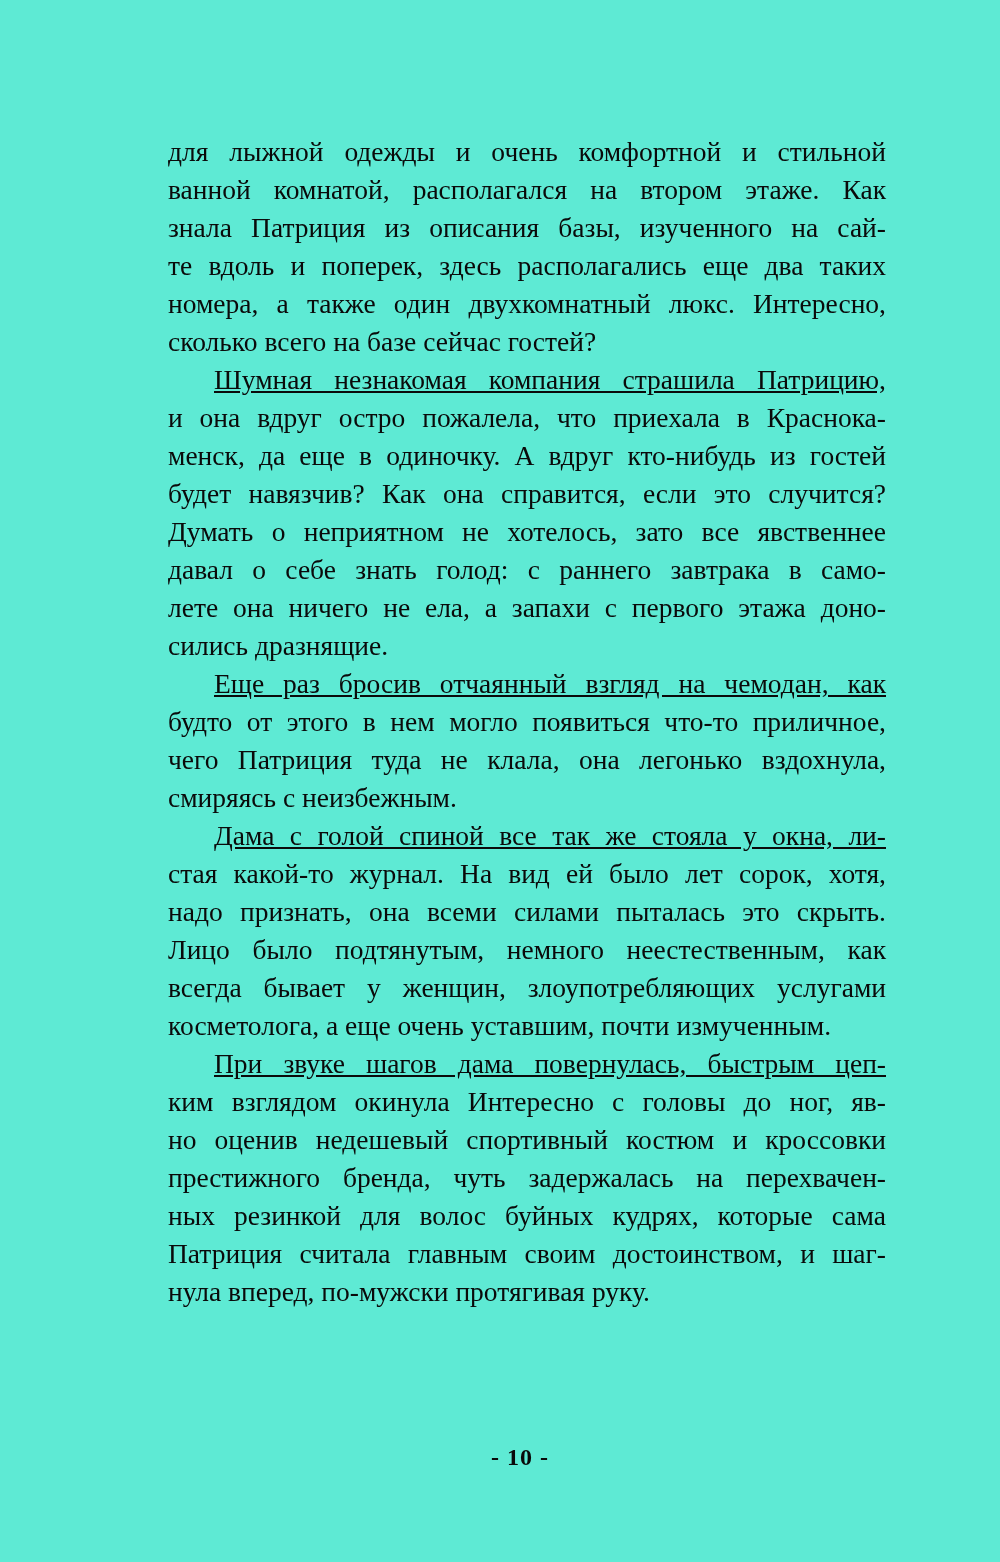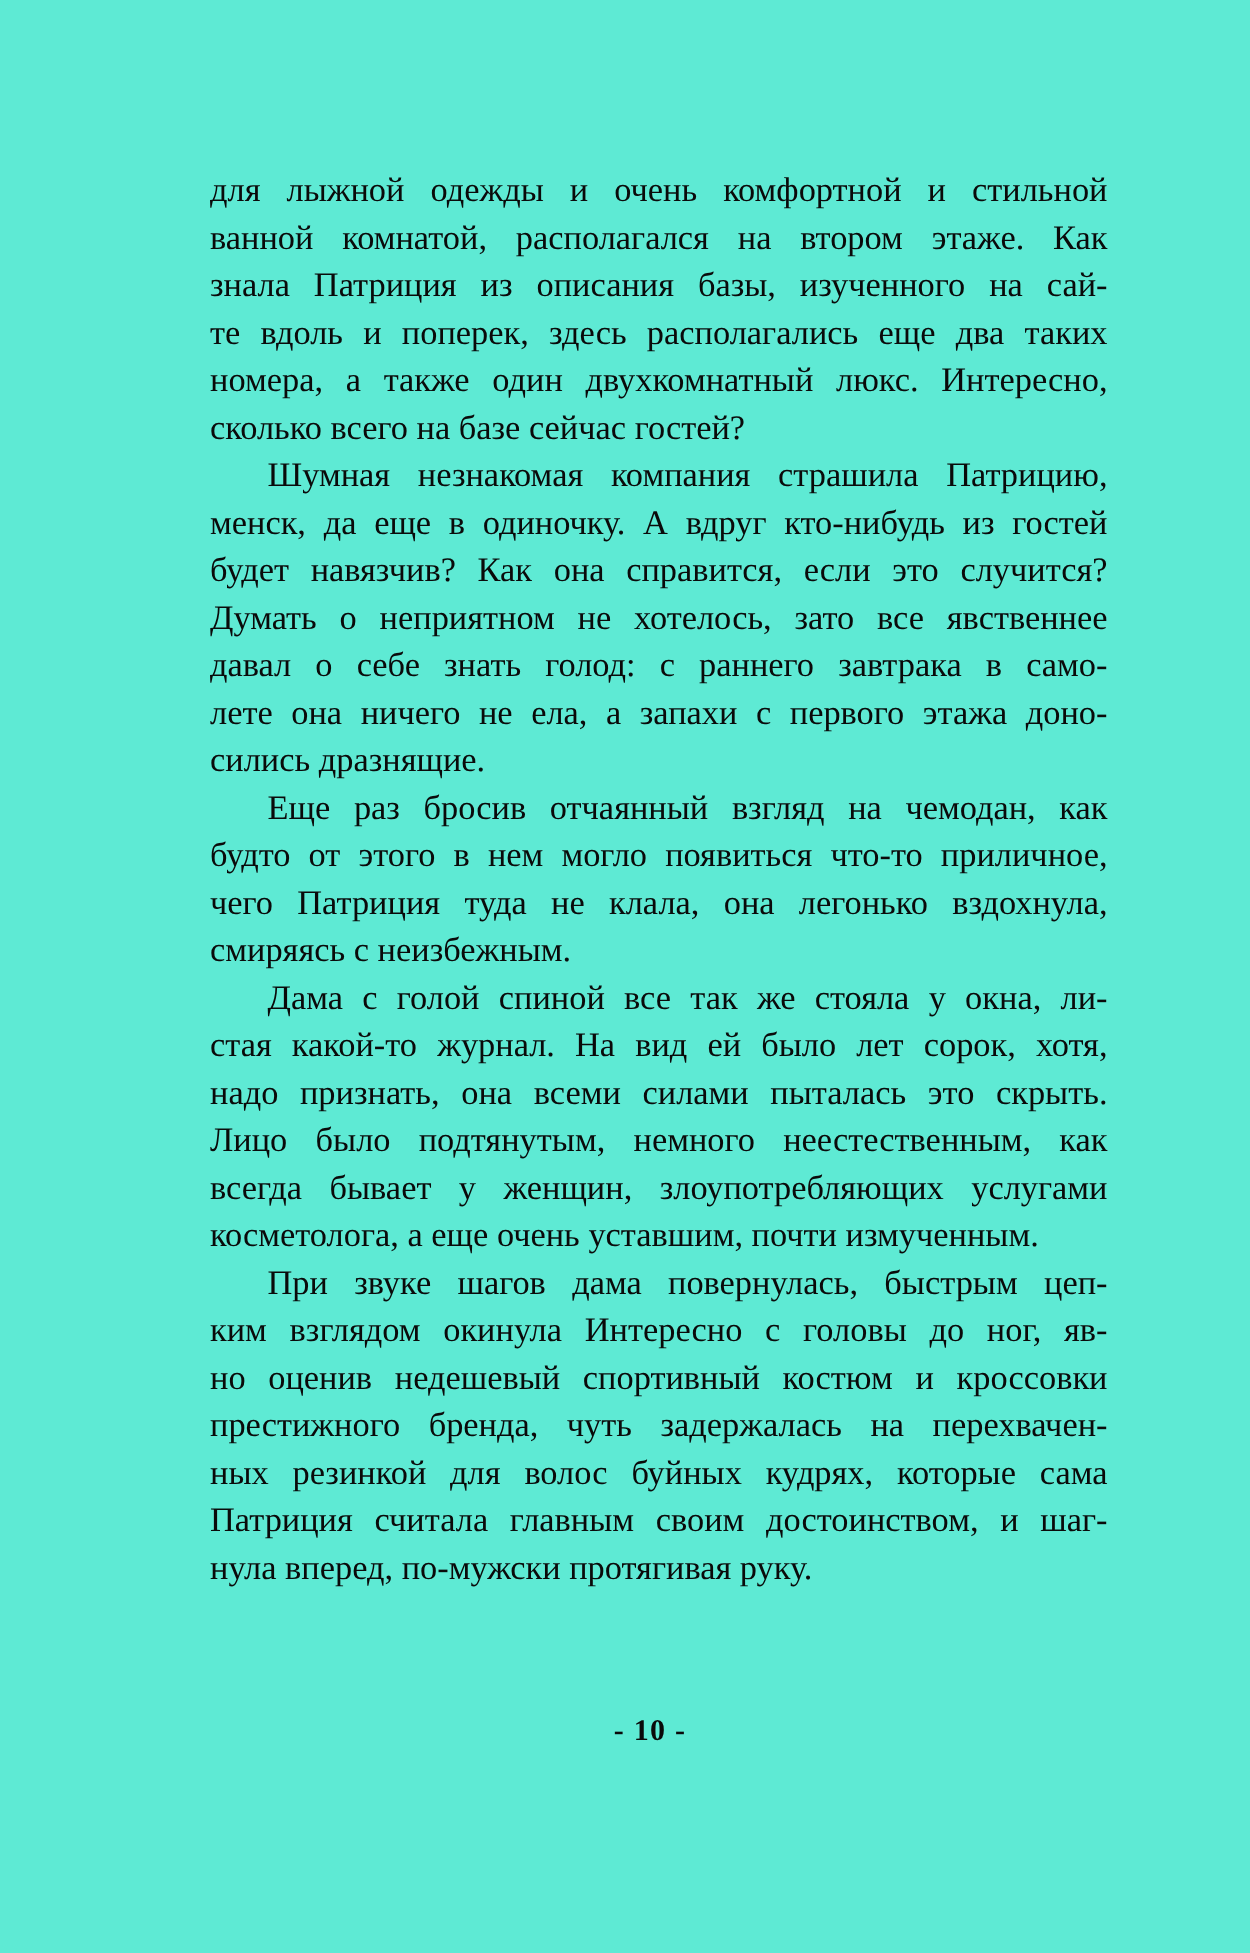--- a/index.html
+++ b/index.html
@@ -38,26 +38,27 @@
     text-align-last: justify;
     white-space: nowrap;
     overflow: visible;
   }
   .line.last {
     text-align: right;
     text-align-last: left;
   }
   .line.first-indent {
     text-indent: 46px;
+    text-decoration: underline;
   }
   .page-number {
     position: absolute;
     left: 0;
     right: 0;
-    top: 1372px;
+    top: 1444px;
     text-align: center;
     font-size: 24px;
     font-weight: bold;
     letter-spacing: 1px;
     color: #0a0a0a;
     padding-left: 40px;
   }
 </style>
 </head>
 <body>
@@ -68,20 +69,21 @@
         <div class="para">
           <div class="line">для лыжной одежды и очень комфортной и стильной</div>
           <div class="line">ванной комнатой, располагался на втором этаже. Как</div>
           <div class="line">знала Патриция из описания базы, изученного на сай-</div>
           <div class="line">те вдоль и поперек, здесь располагались еще два таких</div>
           <div class="line">номера, а также один двухкомнатный люкс. Интересно,</div>
           <div class="line last">сколько всего на базе сейчас гостей?</div>
         </div>
         <div class="para">
           <div class="line first-indent">Шумная незнакомая компания страшила Патрицию,</div>
+          <div class="line">и она вдруг остро пожалела, что приехала в Краснока-</div>
           <div class="line">менск, да еще в одиночку. А вдруг кто-нибудь из гостей</div>
           <div class="line">будет навязчив? Как она справится, если это случится?</div>
           <div class="line">Думать о неприятном не хотелось, зато все явственнее</div>
           <div class="line">давал о себе знать голод: с раннего завтрака в само-</div>
           <div class="line">лете она ничего не ела, а запахи с первого этажа доно-</div>
           <div class="line last">сились дразнящие.</div>
         </div>
         <div class="para">
           <div class="line first-indent">Еще раз бросив отчаянный взгляд на чемодан, как</div>
           <div class="line">будто от этого в нем могло появиться что-то приличное,</div>

